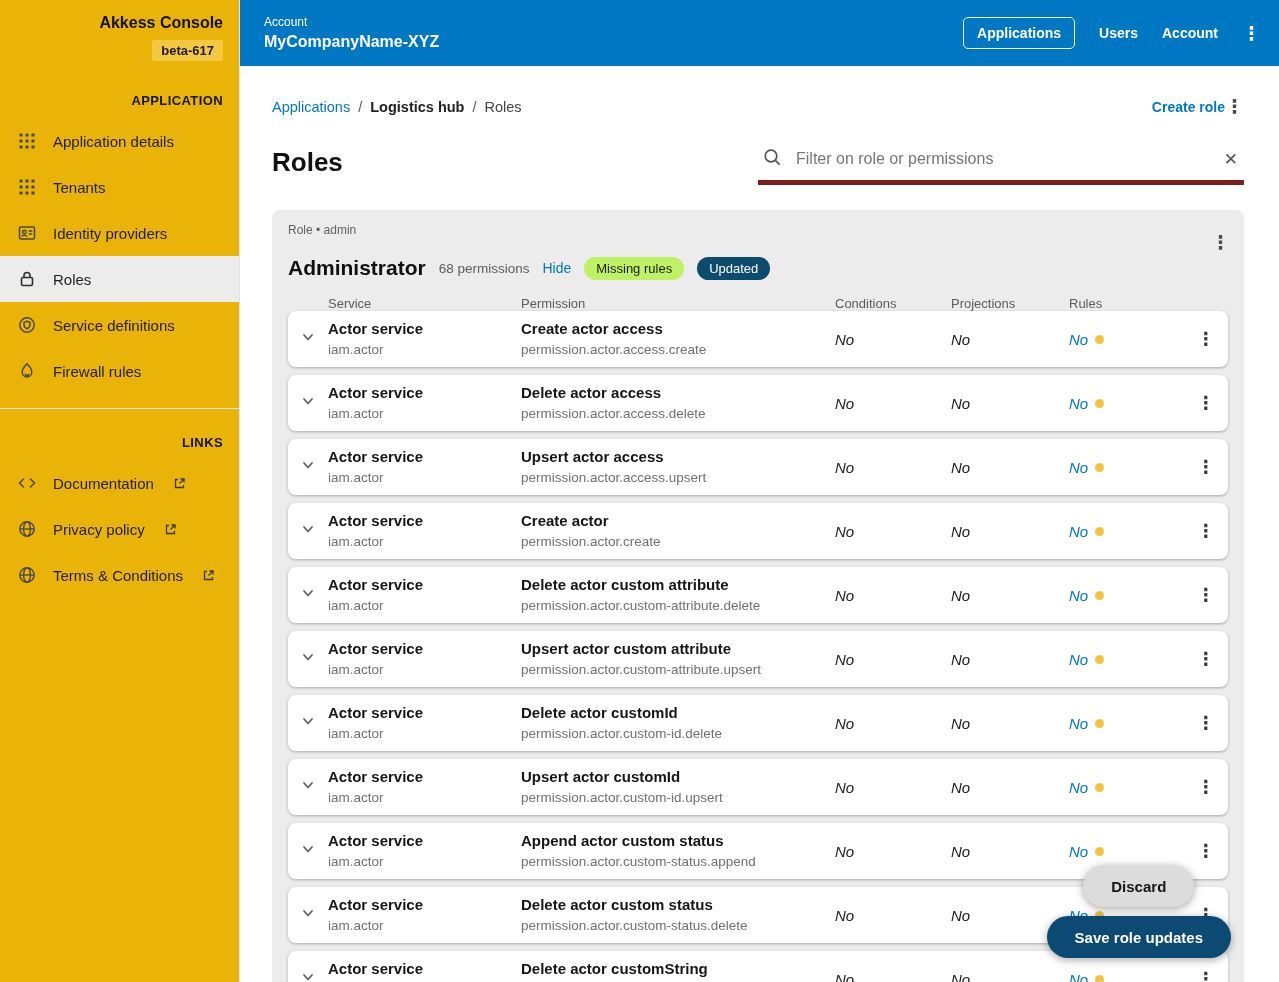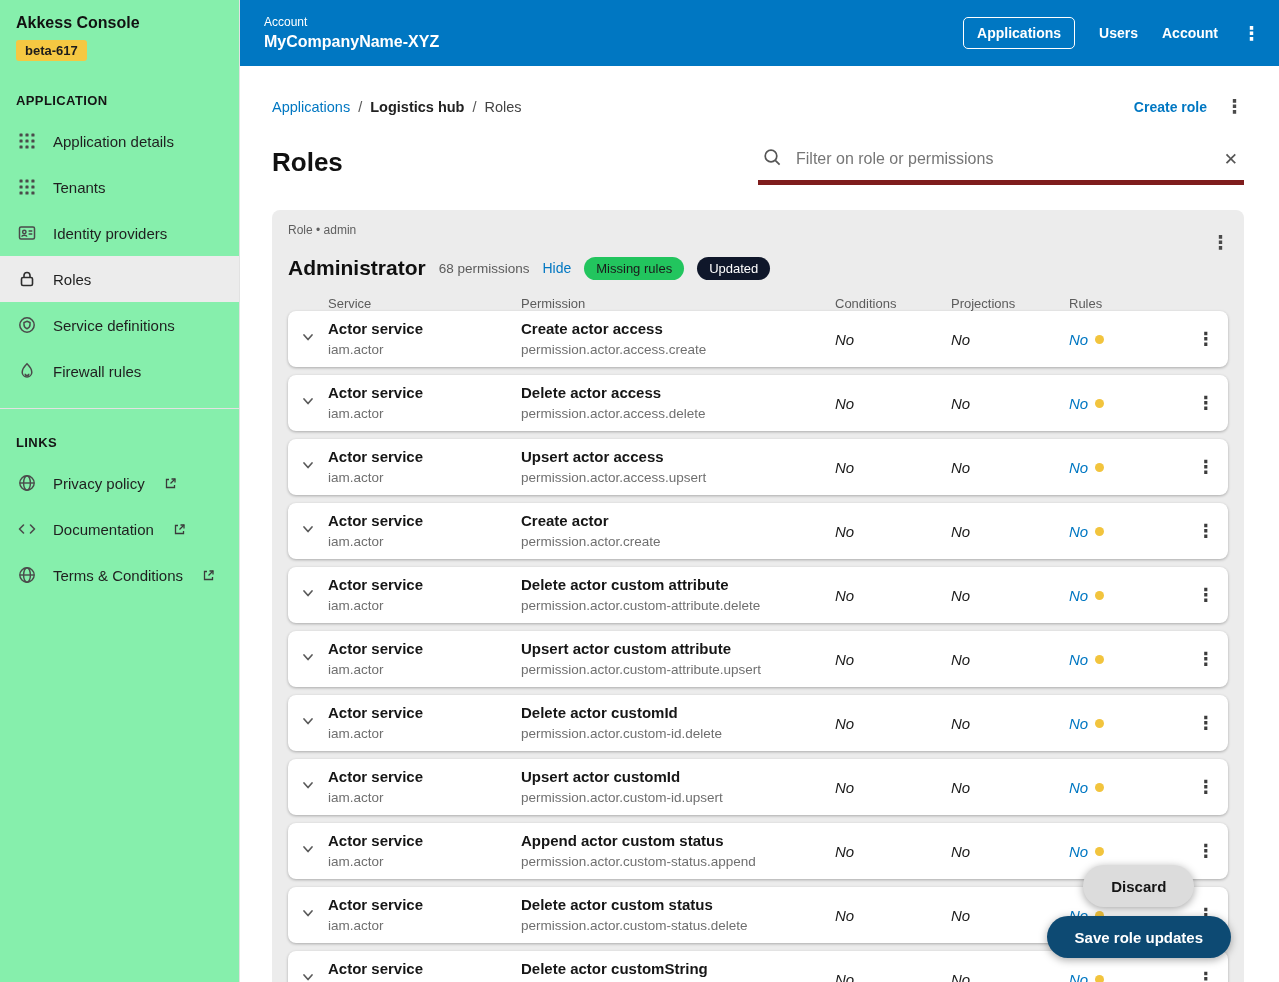--- a/index.html
+++ b/index.html
@@ -5,21 +5,21 @@
   * { box-sizing: border-box; }
   html,body { margin:0; padding:0; }
   body {
     width:1279px; height:982px; overflow:hidden;
     font-family:"Liberation Sans","DejaVu Sans",sans-serif;
     background:#ffffff; color:#1a1a1a;
   }
   .app { display:flex; height:100%; }
 
   
-  .sidebar { width:240px; flex:0 0 240px; background:#86efac; border-right:1px solid #e2e2e2; }
+  .sidebar { width:240px; flex:0 0 240px; background:#eab308; border-right:1px solid #e2e2e2;text-align:right; }
   .sidebar-header { padding:14px 16px 6px; }
   .app-title { font-size:16px; font-weight:700; color:#111; }
   .version-badge { display:inline-block; margin-top:8px; background:#f5c842; color:#1c1c1c;
     font-size:13px; font-weight:700; padding:3px 9px; border-radius:3px; }
   .section-title { font-size:13px; font-weight:700; letter-spacing:.4px; color:#151515;
     padding:26px 16px 10px; }
   .nav-item { display:flex; align-items:center; gap:15px; padding:12px 16px;
     font-size:15px; color:#1f1f1f; cursor:pointer; }
   .nav-item.selected { background:#ececec; }
   .nav-item .icn { width:22px; height:22px; display:flex; align-items:center; justify-content:center; flex:0 0 22px; }
@@ -40,43 +40,43 @@
   .kebab { font-size:19px; line-height:1; cursor:pointer; color:inherit; font-weight:700; }
 
   
   .content { flex:1; padding:0 35px 0 32px; overflow:hidden; position:relative; }
 
   .breadcrumb-row { display:flex; justify-content:space-between; align-items:center; margin-top:29px; }
   .breadcrumb { font-size:14.5px; color:#555; display:flex; gap:8px; align-items:center; }
   .crumb-link { color:#0077c2; cursor:pointer; }
   .crumb-current-parent { color:#222; font-weight:700; }
   .crumb-leaf { color:#444; }
-  .bc-actions { display:flex; align-items:center; gap:18px; }
+  .bc-actions { display:flex; align-items:center; }
   .create-role { color:#0077c2; font-size:14px; font-weight:700; cursor:pointer; }
   .kebab-gray { color:#4a4a4a; font-size:19px; font-weight:700; cursor:pointer; }
 
   .title-row { display:flex; justify-content:space-between; align-items:center; margin-top:22px; }
   .page-title { font-size:26px; font-weight:700; margin:0; color:#111; }
   .search-bar { width:486px; display:flex; align-items:center; gap:12px;
     border-bottom:5px solid #7f1d1d; padding:7px 4px 9px; }
   .search-bar input { border:none; outline:none; flex:1; font-size:16px; background:transparent; color:#222; }
   .search-bar input::placeholder { color:#767676; }
   .clear-x { color:#555; font-size:17px; cursor:pointer; padding:0 2px; }
 
   
   .role-card { margin-top:25px; background:#ececec; border-radius:8px; padding:13px 16px 16px; }
   .card-top { position:relative; }
   .kicker { font-size:12px; color:#5f5f5f; }
   .name-row { display:flex; align-items:center; gap:13px; margin-top:19px; }
   .role-name { font-size:21px; font-weight:700; color:#101010; }
   .perm-count { font-size:13.5px; color:#5c5c5c; }
   .hide-link { font-size:14px; color:#0077c2; cursor:pointer; }
   .chip { font-size:13px; padding:4px 12px; border-radius:13px; white-space:nowrap; }
-  .chip.warning { background:#22c55e; color:#1b1b1b; }
-  .chip.info { background:#0f172a; color:#fff; }
+  .chip.warning { background:#bef264; color:#1b1b1b; }
+  .chip.info { background:#0c4a6e; color:#fff; }
   .card-kebab { position:absolute; right:-2px; top:8px; }
 
   .perm-grid { display:grid; grid-template-columns:40px 193px 314px 116px 118px 1fr 44px; align-items:center; }
   .table-head { margin-top:16px; }
   .table-head span { font-size:13px; color:#5c5c5c; }
 
   .perm-row { background:#fff; border-radius:8px; margin-bottom:8px; min-height:56px;
     box-shadow:0 1px 3px rgba(0,0,0,.28); }
   .chevron-cell { display:flex; justify-content:center; cursor:pointer; }
   .two-line { padding:8px 8px 8px 0; }
@@ -187,44 +187,44 @@
       </span>
       <span>Firewall rules</span>
     </div>
 
     <div class="sidebar-divider"></div>
 
     <div class="section-title">LINKS</div>
 
     <div class="nav-item">
       <span class="icn">
-        <svg width="20" height="20" viewBox="0 0 20 20" fill="none" stroke="#4a4a4a" stroke-width="1.4">
-            <circle cx="10" cy="10" r="7.2"></circle>
-            <path d="M2.8 10 h14.4"></path>
-            <ellipse cx="10" cy="10" rx="3.4" ry="7.2"></ellipse>
-          </svg>
-      </span>
-      <span>Privacy policy</span>
+        <svg width="20" height="20" viewBox="0 0 20 20" fill="none" stroke="#4a4a4a" stroke-width="1.6" stroke-linecap="round" stroke-linejoin="round">
+            <path d="M6.5 6 L2.5 10 L6.5 14"></path>
+            <path d="M13.5 6 L17.5 10 L13.5 14"></path>
+          </svg>
+      </span>
+      <span>Documentation</span>
       <span class="ext">
         <svg width="13" height="13" viewBox="0 0 13 13" fill="none" stroke="#3a3a3a" stroke-width="1.3">
             <path d="M5 2.5 H2.5 V10.5 H10.5 V8"></path>
             <path d="M7.5 2 H11 V5.5"></path>
             <path d="M11 2 L6.5 6.5"></path>
           </svg>
       </span>
     </div>
 
     <div class="nav-item">
       <span class="icn">
-        <svg width="20" height="20" viewBox="0 0 20 20" fill="none" stroke="#4a4a4a" stroke-width="1.6" stroke-linecap="round" stroke-linejoin="round">
-            <path d="M6.5 6 L2.5 10 L6.5 14"></path>
-            <path d="M13.5 6 L17.5 10 L13.5 14"></path>
-          </svg>
-      </span>
-      <span>Documentation</span>
+        <svg width="20" height="20" viewBox="0 0 20 20" fill="none" stroke="#4a4a4a" stroke-width="1.4">
+            <circle cx="10" cy="10" r="7.2"></circle>
+            <path d="M2.8 10 h14.4"></path>
+            <ellipse cx="10" cy="10" rx="3.4" ry="7.2"></ellipse>
+          </svg>
+      </span>
+      <span>Privacy policy</span>
       <span class="ext">
         <svg width="13" height="13" viewBox="0 0 13 13" fill="none" stroke="#3a3a3a" stroke-width="1.3">
             <path d="M5 2.5 H2.5 V10.5 H10.5 V8"></path>
             <path d="M7.5 2 H11 V5.5"></path>
             <path d="M11 2 L6.5 6.5"></path>
           </svg>
       </span>
     </div>
 
     <div class="nav-item">

